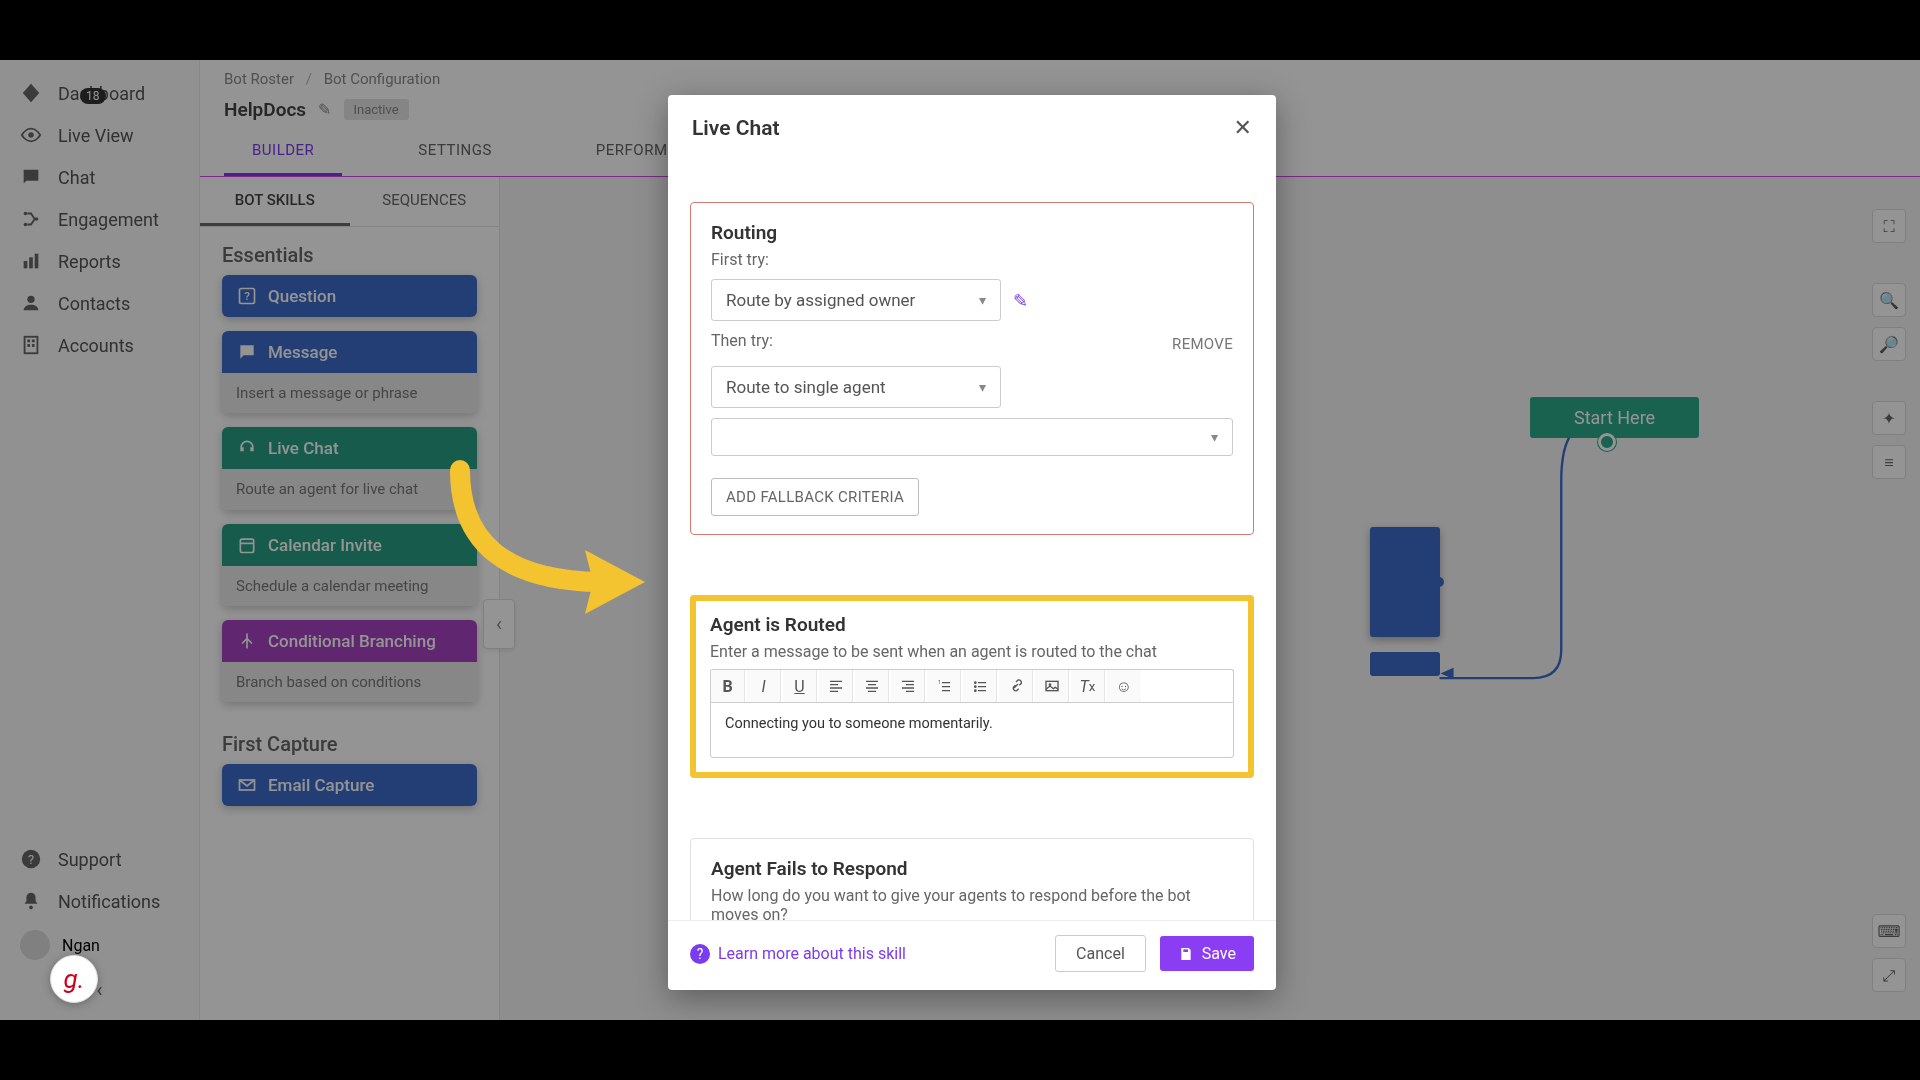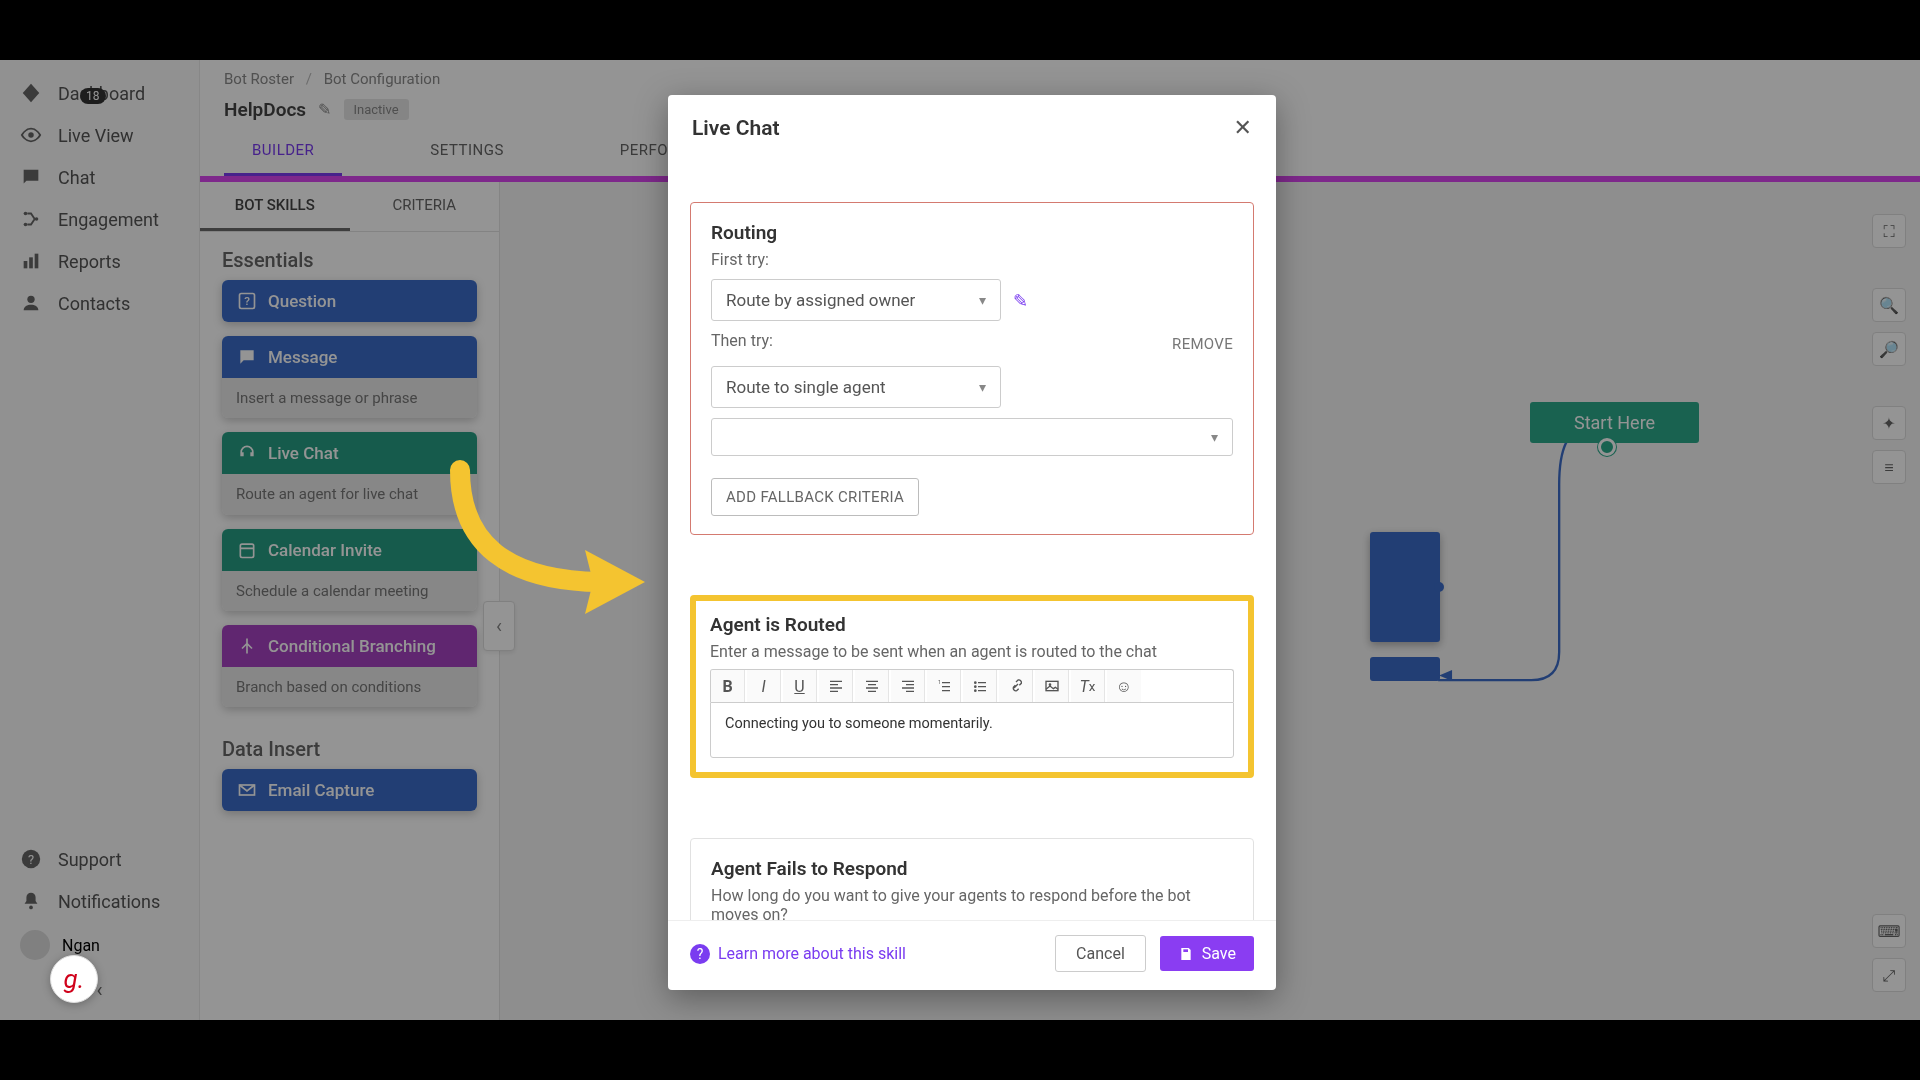--- a/index.html
+++ b/index.html
@@ -21,21 +21,21 @@
 .badge-count { position:absolute; top:28px; left:80px; background:#333; color:#fff; font-size:12px; padding:1px 6px; border-radius:10px; }
 
 
 .main { flex:1; display:flex; flex-direction:column; position:relative; }
 .crumbs-row { padding:10px 24px 0; color:#8a8a8a; font-size:15px; }
 .crumbs-row .sep { margin:0 8px; color:#bbb; }
 .title-row { display:flex; align-items:center; gap:12px; padding:10px 24px 8px; }
 .bot-name { font-size:19px; font-weight:600; color:#444; }
 .edit-icon { color:#888; font-size:16px; }
 .status-chip { background:#e6e6e6; color:#888; font-size:13px; padding:3px 10px; border-radius:3px; }
-.tabbar { display:flex; gap:60px; padding:0 24px; border-bottom:6px solid #d946ef; }
+.tabbar { display:flex; gap:48px; padding:0 24px; border-bottom:1px solid #d946ef; }
 .tab { padding:12px 28px 14px; font-size:15px; color:#666; letter-spacing:.5px; cursor:pointer; }
 .tab.active { color:#7a3cf0; border-bottom:3px solid #7a3cf0; }
 
 .action-row { position:absolute; top:140px; right:30px; display:flex; gap:24px; align-items:center; font-size:15px; color:#555; }
 .action-row .act { display:flex; align-items:center; gap:6px; cursor:pointer; }
 .action-row svg { width:18px; height:18px; fill:#666; }
 
 .workspace { flex:1; display:flex; background:#fafafa; position:relative; overflow:hidden; }
 .left-panel { width:300px; background:#fff; border-right:1px solid #e4e4e4; display:flex; flex-direction:column; position:relative; }
 .panel-tabs { display:flex; border-bottom:1px solid #e2e2e2; }
@@ -150,20 +150,30 @@
           </svg>
         <span>Reports</span>
       </div>
       <div class="sidebar-item">
         <svg viewBox="0 0 24 24">
             <circle cx="12" cy="8" r="4"></circle>
             <path d="M4 20c0-4 4-6 8-6s8 2 8 6z"></path>
           </svg>
         <span>Contacts</span>
       </div>
+      <div class="sidebar-item">
+        <svg viewBox="0 0 24 24">
+            <rect x="5" y="3" width="14" height="18" fill="none" stroke="#666" stroke-width="2"></rect>
+            <rect x="8" y="6" width="3" height="3"></rect>
+            <rect x="13" y="6" width="3" height="3"></rect>
+            <rect x="8" y="11" width="3" height="3"></rect>
+            <rect x="13" y="11" width="3" height="3"></rect>
+          </svg>
+        <span>Accounts</span>
+      </div>
     </div>
     <div class="sidebar-bottom">
       <div class="sidebar-item">
         <svg viewBox="0 0 24 24">
             <circle cx="12" cy="12" r="10" fill="#666"></circle>
             <text x="12" y="17" text-anchor="middle" fill="#fff" font-size="14">?</text>
           </svg>
         <span>Support</span>
       </div>
       <div class="sidebar-item">
@@ -233,21 +243,21 @@
             <rect x="8" y="5" width="8" height="5" fill="#fff"></rect>
           </svg>
           <span>SAVE</span>
         </div>
     </div>
 
     <div class="workspace">
       <div class="left-panel">
         <div class="panel-tabs">
           <div class="panel-tab active">BOT SKILLS</div>
-          <div class="panel-tab">CRITERIA</div>
+          <div class="panel-tab">SEQUENCES</div>
         </div>
         <div class="section-label">Essentials</div>
 
         <div class="skill-card sk-blue">
           <div class="skill-head">
               <span class="ic">
                 <svg viewBox="0 0 24 24">
                   <rect x="3" y="3" width="18" height="18" rx="2" fill="none" stroke="#fff" stroke-width="2"></rect>
                   <text x="12" y="17" text-anchor="middle" fill="#fff" font-size="14">?</text>
                 </svg>
@@ -294,21 +304,21 @@
               <span class="ic">
                 <svg viewBox="0 0 24 24">
                   <path d="M12 3v6l-6 6m6-6l6 6M12 9v12" stroke="#fff" stroke-width="2" fill="none"></path>
                 </svg>
               </span>
               <span>Conditional Branching</span>
             </div>
           <div class="skill-body">Branch based on conditions</div>
         </div>
 
-        <div class="section-label">Data Insert</div>
+        <div class="section-label">First Capture</div>
         <div class="skill-card sk-blue2">
           <div class="skill-head">
               <span class="ic">
                 <svg viewBox="0 0 24 24">
                   <rect x="3" y="6" width="18" height="12" fill="none" stroke="#fff" stroke-width="2"></rect>
                   <path d="M3 6l9 7 9-7" stroke="#fff" stroke-width="2" fill="none"></path>
                 </svg>
               </span>
               <span>Email Capture</span>
             </div>

